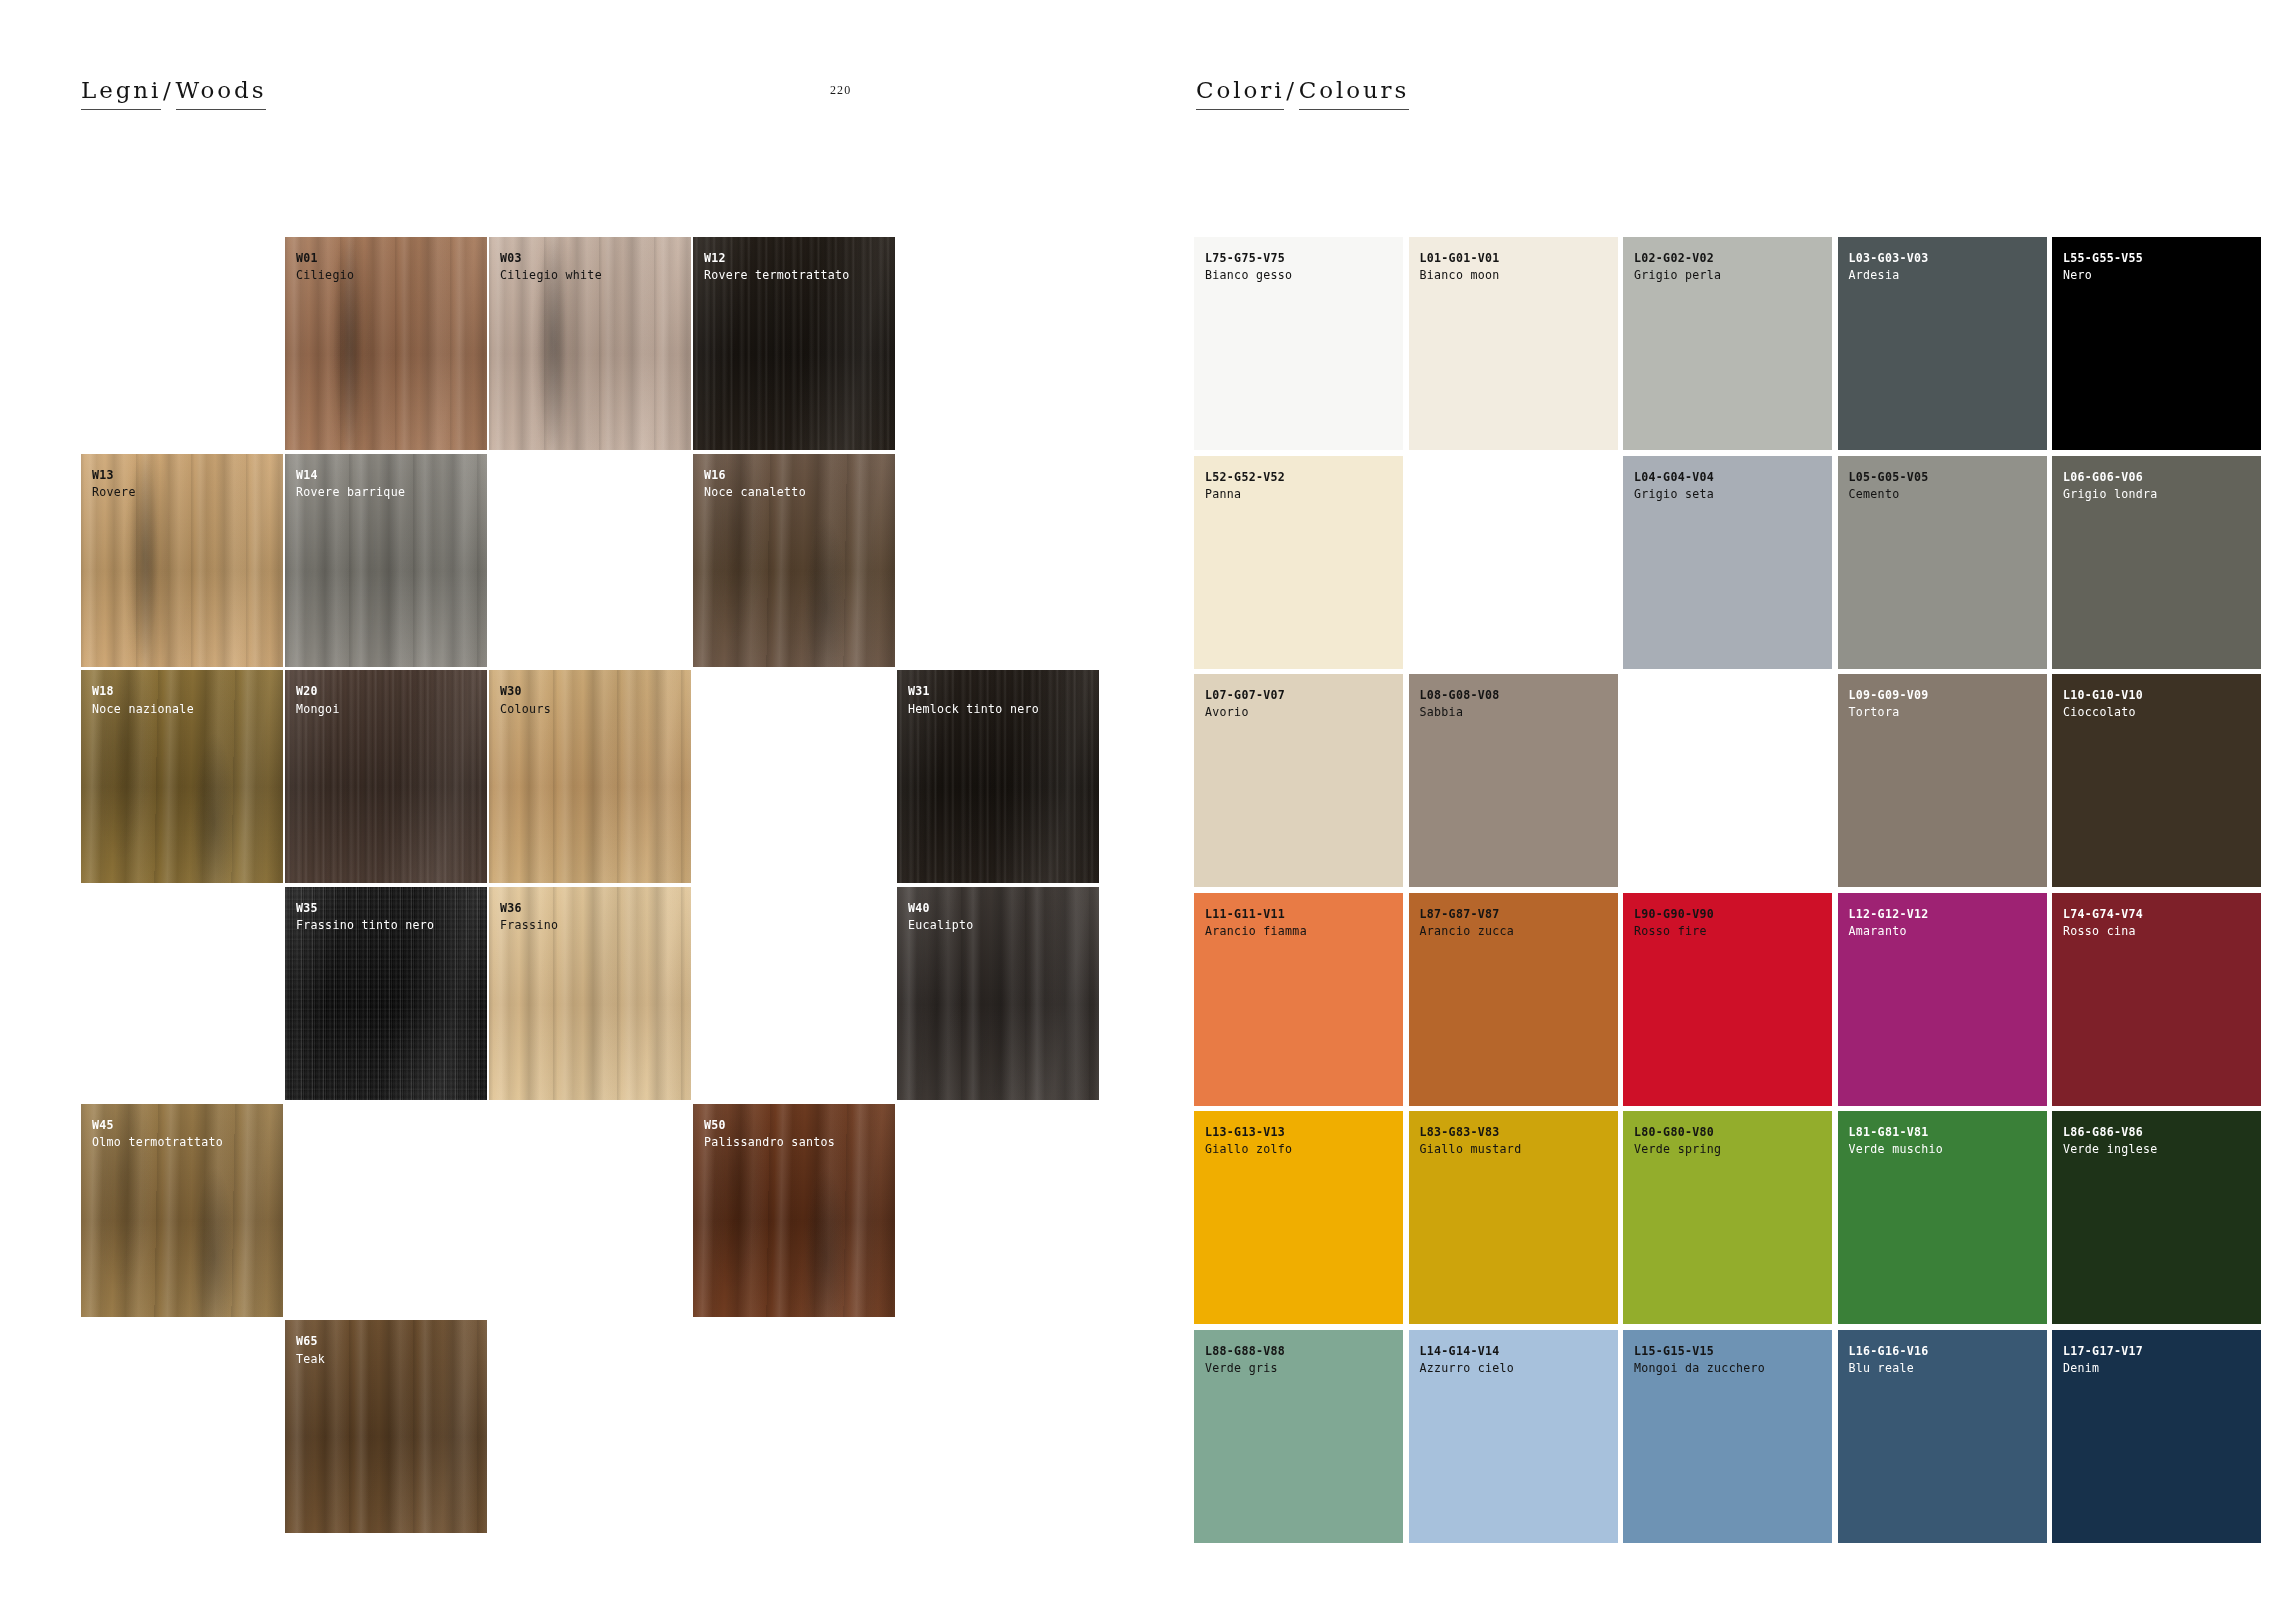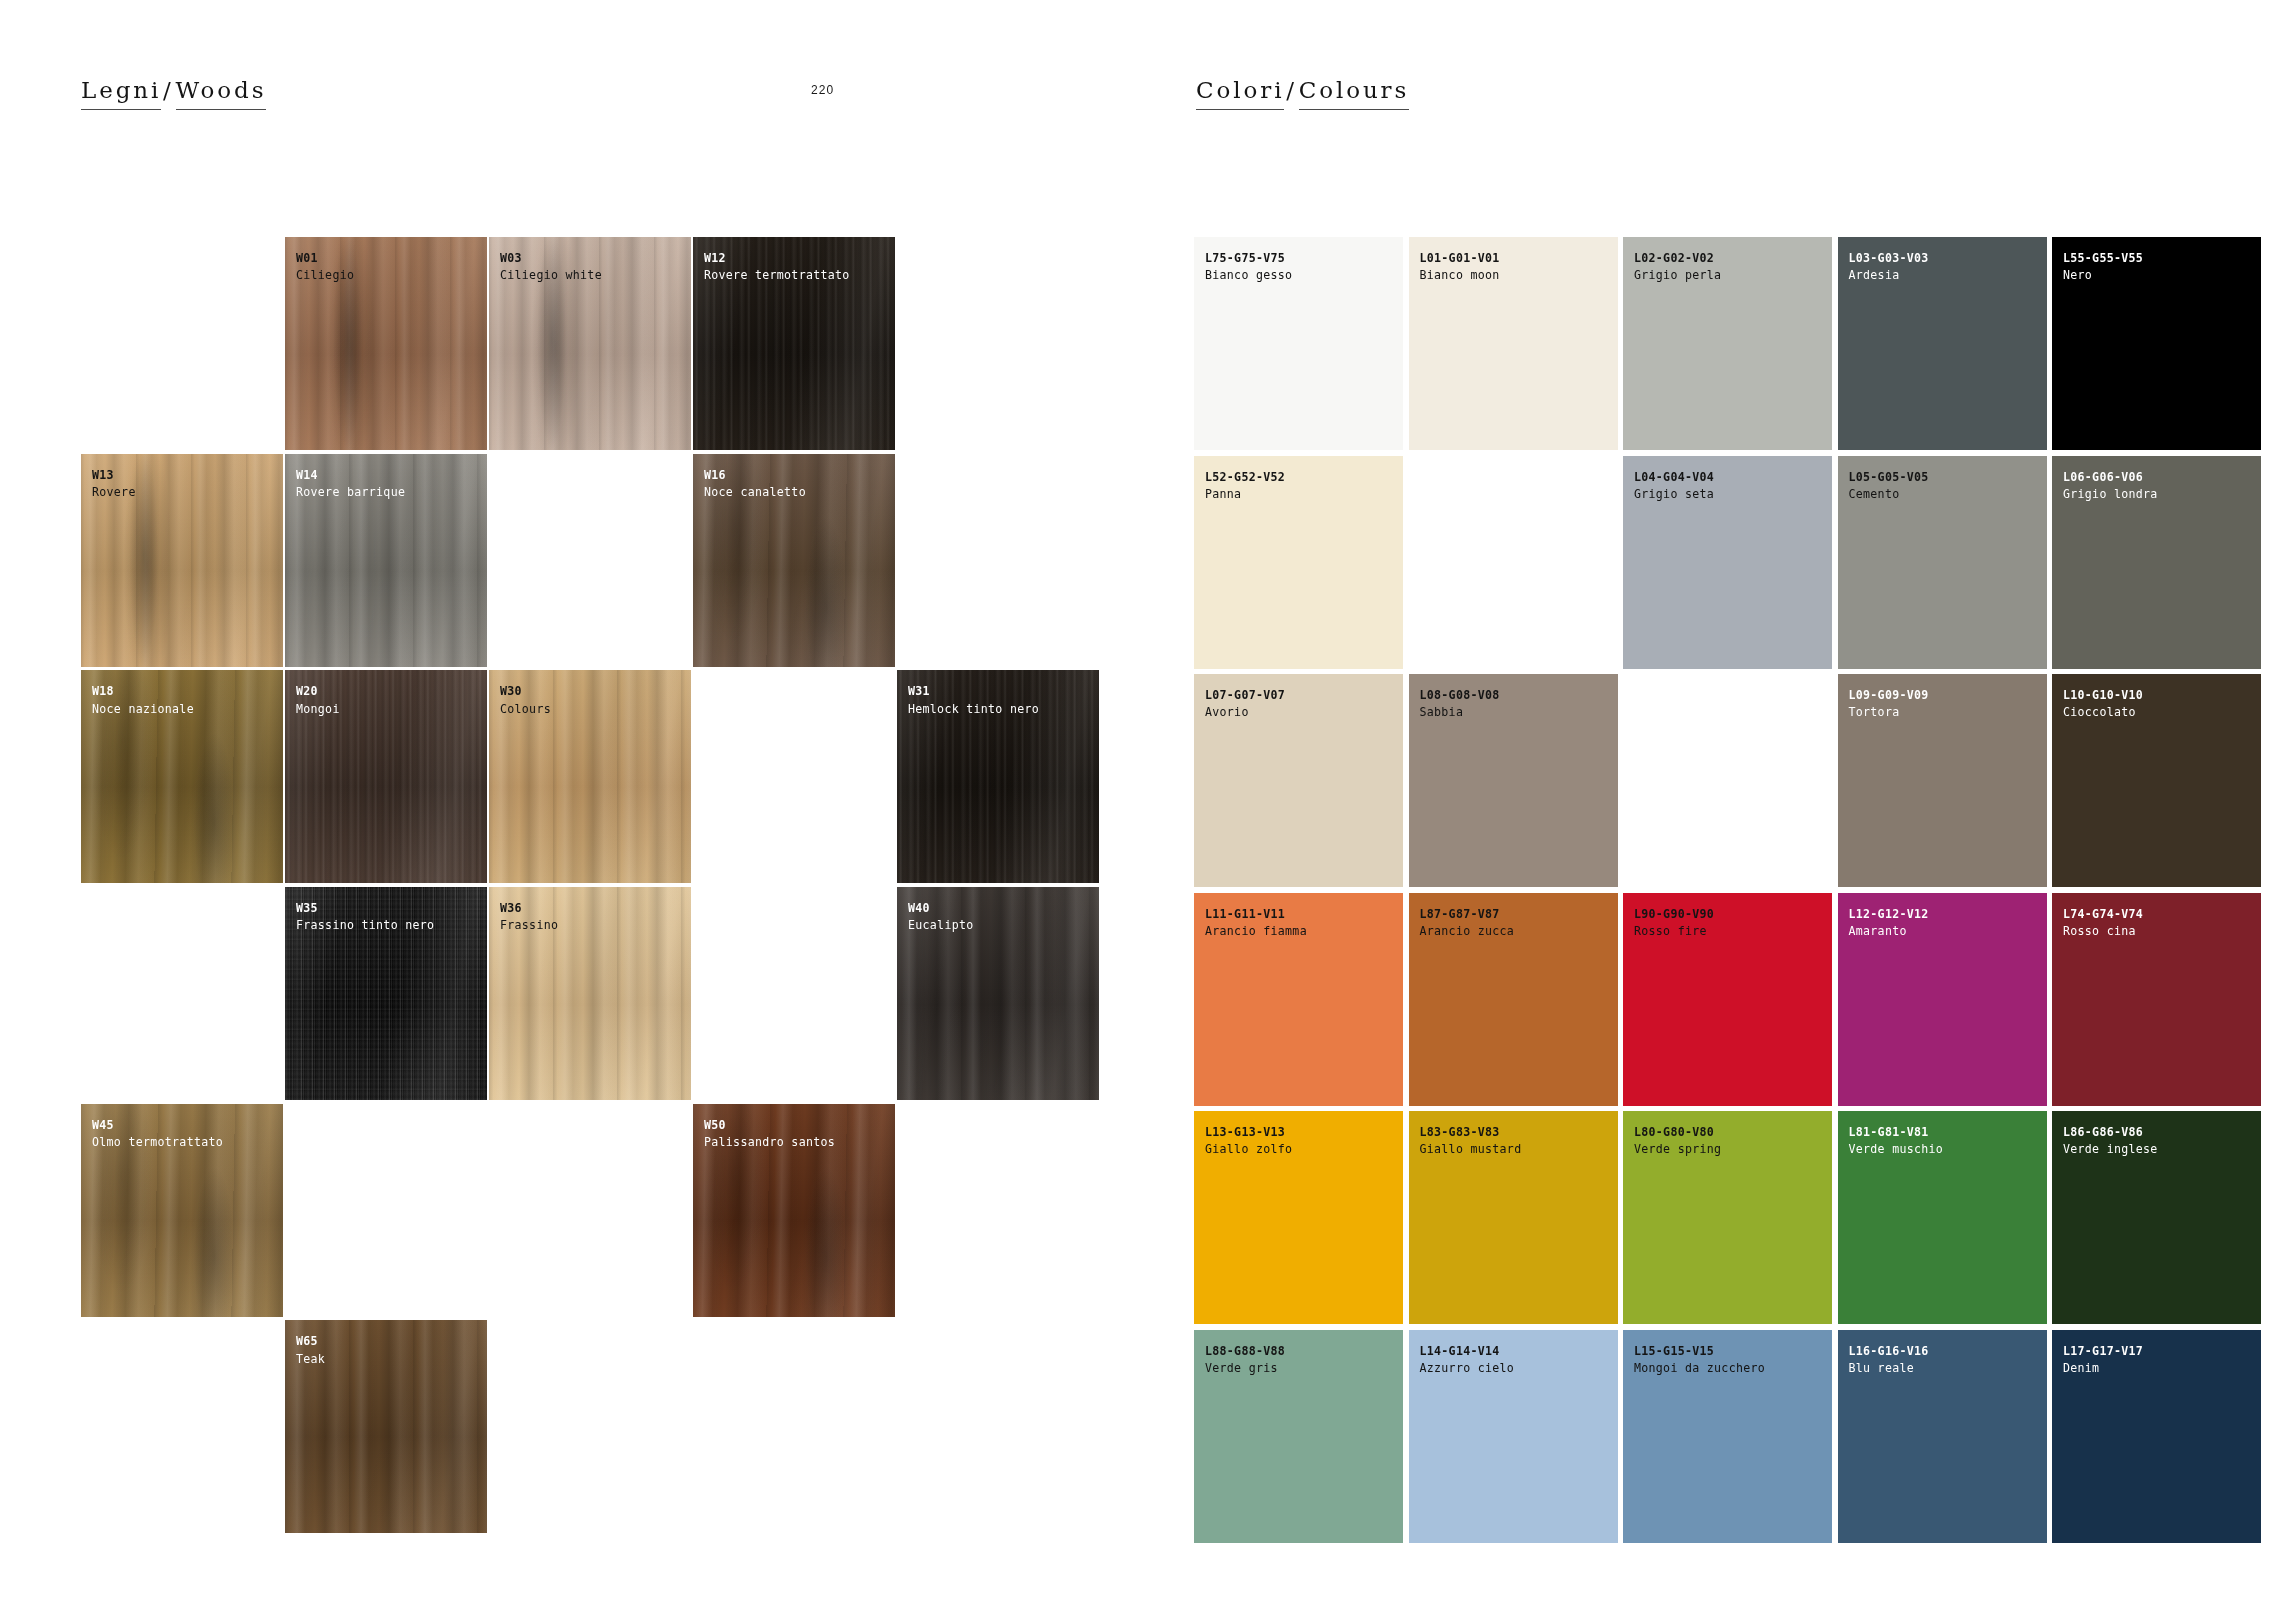--- a/index.html
+++ b/index.html
@@ -19,22 +19,22 @@
     letter-spacing: 2.9px;
     color: #151515;
     white-space: nowrap;
   }
   .hdr-left  { left: 81px;  top: 77px; }
   .hdr-right { left: 1196px; top: 77px; }
   .hdr .u { border-bottom: 1.5px solid #4a4a4a; padding-bottom: 6.4px; display:inline-block; }
   .hdr .sep { padding: 0 1.8px; display:inline-block; }
 
   .pageno {
-    position: absolute; left: 811px; top: 83px;
-    font-family: Liberation Sans, sans-serif;
+    position: absolute; left: 830px; top: 83px;
+    font-family: Liberation Serif, serif;
     font-size: 12px; letter-spacing: 1.1px; color:#1a1a1a;
   }
 
   
   .grid { position: absolute; display: grid; }
   #woods-grid {
     left: 81px; top: 237px;
     grid-template-columns: repeat(5, 204px);
     grid-auto-rows: 213px;
     column-gap: 0px; row-gap: 3.7px;

